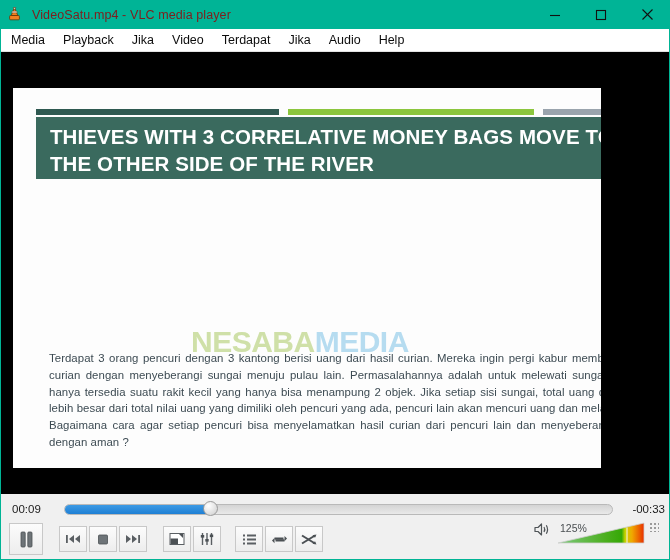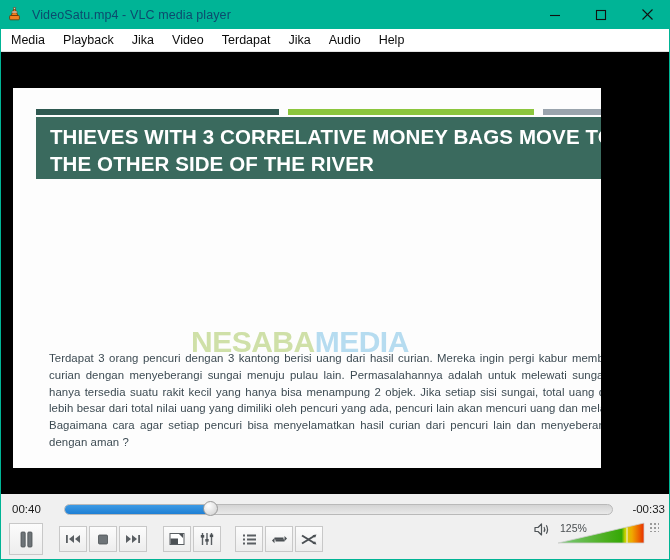--- a/index.html
+++ b/index.html
@@ -27,21 +27,21 @@
     align-items: center;
   }
   .vlc-cone {
     width: 17px; height: 17px;
     margin-left: 6px;
     position: relative;
   }
   .title-text {
     margin-left: 9px;
     font-size: 12.5px;
-    color: #0c4a6e;
+    color: #7f1d1d;
     letter-spacing: 0.1px;
     white-space: nowrap;
   }
   .win-btns {
     position: absolute;
     right: 0; top: 0;
     height: 29px;
     display: flex;
   }
   .win-btn {
@@ -325,21 +325,21 @@
       </div>
 
       <div class="body-text">Terdapat 3 orang pencuri dengan 3 kantong berisi uang dari hasil curian. Mereka ingin pergi kabur membawa hasil curian dengan menyeberangi sungai menuju pulau lain. Permasalahannya adalah untuk melewati sungai tersebut hanya tersedia suatu rakit kecil yang hanya bisa menampung 2 objek. Jika setiap sisi sungai, total uang di kantong lebih besar dari total nilai uang yang dimiliki oleh pencuri yang ada, pencuri lain akan mencuri uang dan melarikan diri. Bagaimana cara agar setiap pencuri bisa menyelamatkan hasil curian dari pencuri lain dan menyeberangi sungai dengan aman ?</div>
 
     </div>
   </div>
 
   <div class="controls">
 
     <div class="seek-row">
-      <div class="time-elapsed">00:40</div>
+      <div class="time-elapsed">00:09</div>
       <div class="seekbar">
         <div class="seek-fill" style="width: 26.5%;"></div>
         <div class="seek-knob" style="left: 26.5%;"></div>
       </div>
       <div class="time-remaining">-00:33</div>
     </div>
 
     <div class="buttons-row">
 
       <div class="btn btn-big">

